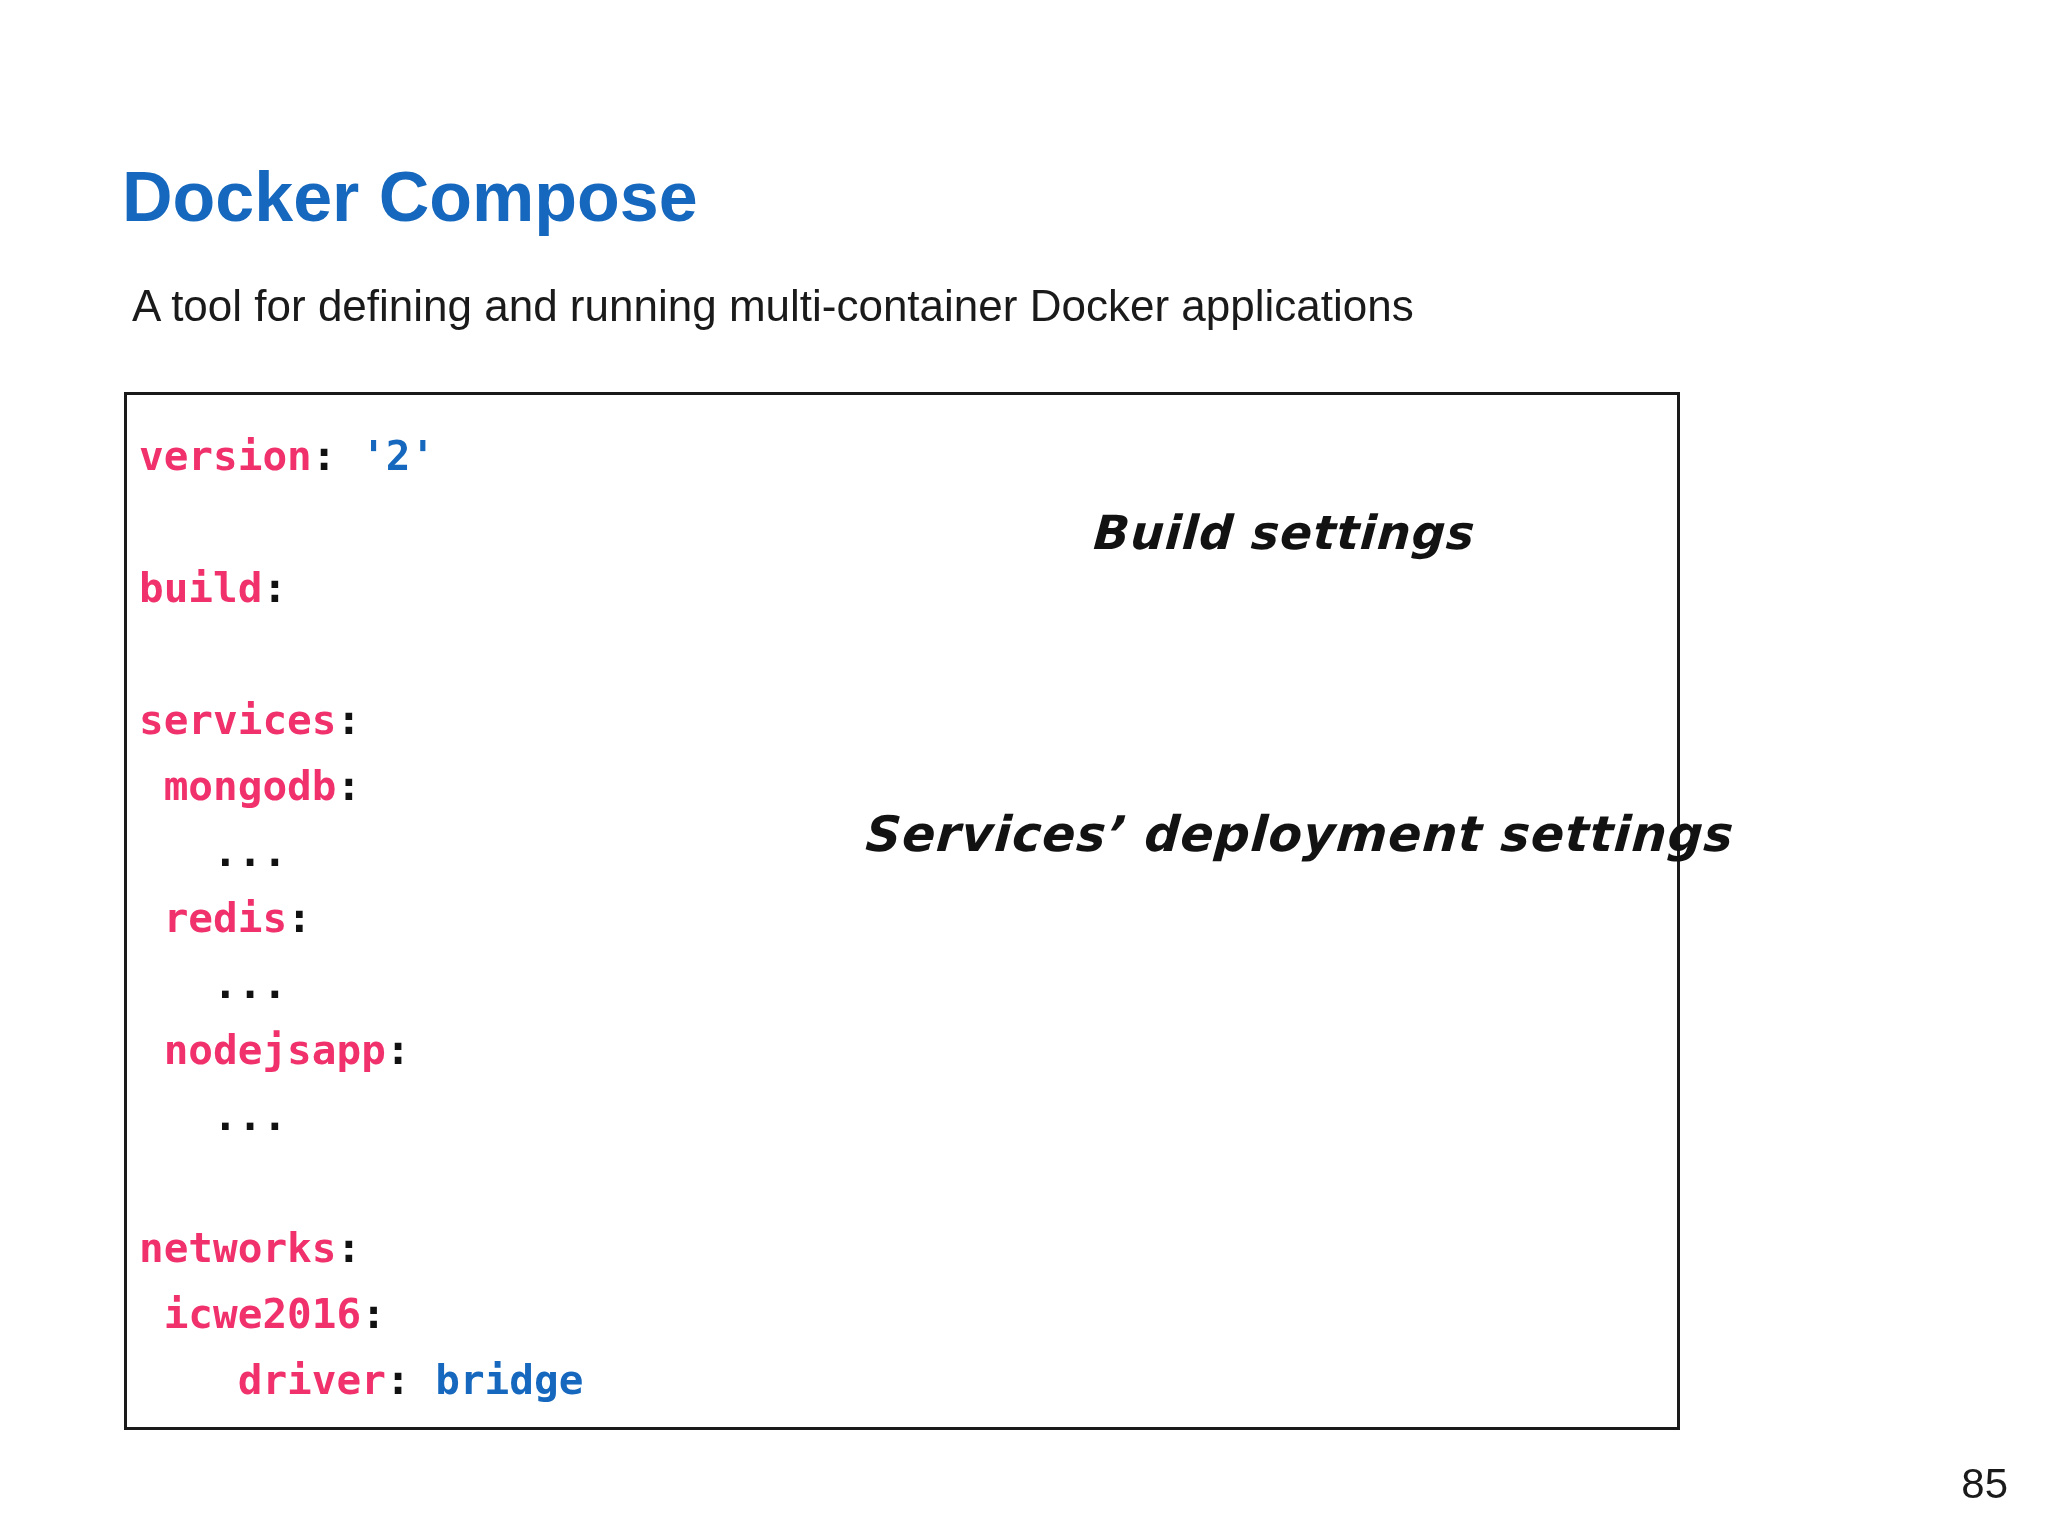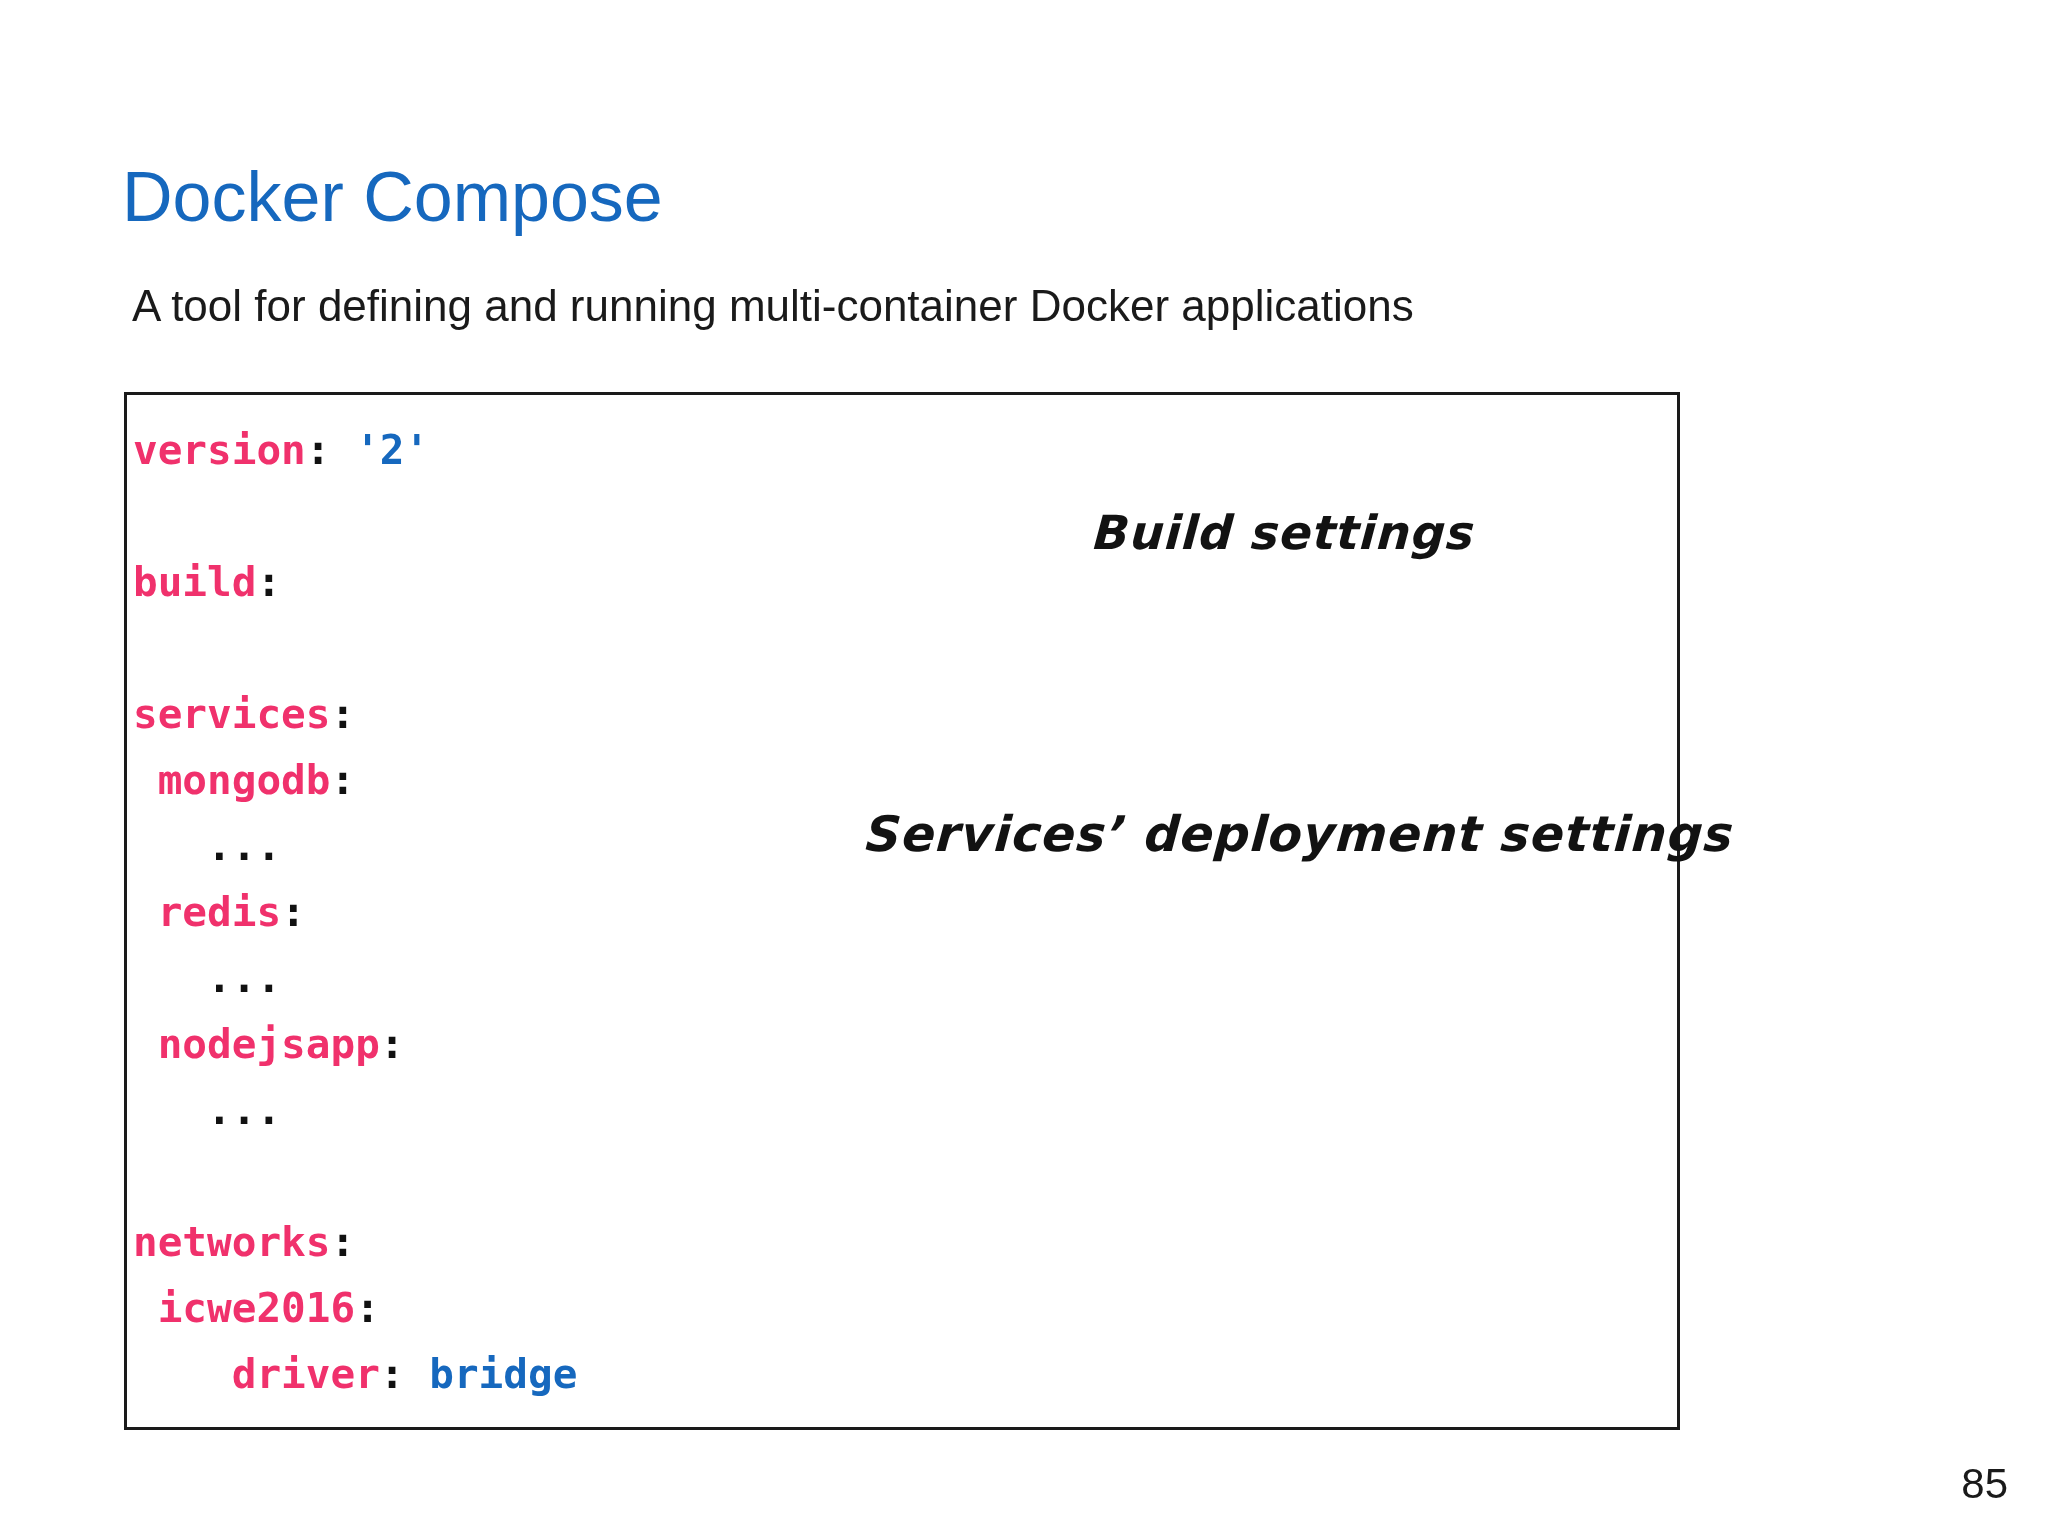--- a/index.html
+++ b/index.html
@@ -17,21 +17,21 @@
   }
 
   
   #slide-title {
     position: absolute;
     left: 122px;
     top: 162px;
     font-size: 70px;
     line-height: 1;
     color: #1668BE;
-    font-weight: 400;
+    font-weight: 700;
     letter-spacing: 0px;
     white-space: nowrap;
   }
 
   #slide-subtitle {
     position: absolute;
     left: 132px;
     top: 284px;
     font-size: 44px;
     line-height: 1;
@@ -51,21 +51,21 @@
     box-sizing: border-box;
     background: #ffffff;
     overflow: hidden;
   }
 
   #code-listing {
     position: absolute;
     left: 0;
     top: 0;
     padding: 16px 0 0 0;
-    margin: 6px;
+    margin: 12px;
     font-family: "DejaVu Sans Mono", "Liberation Mono", monospace;
     font-size: 41px;
     font-weight: bold;
     line-height: 66px;
     color: #111111;
     white-space: pre;
   }
 
   .code-line {
     display: block;

